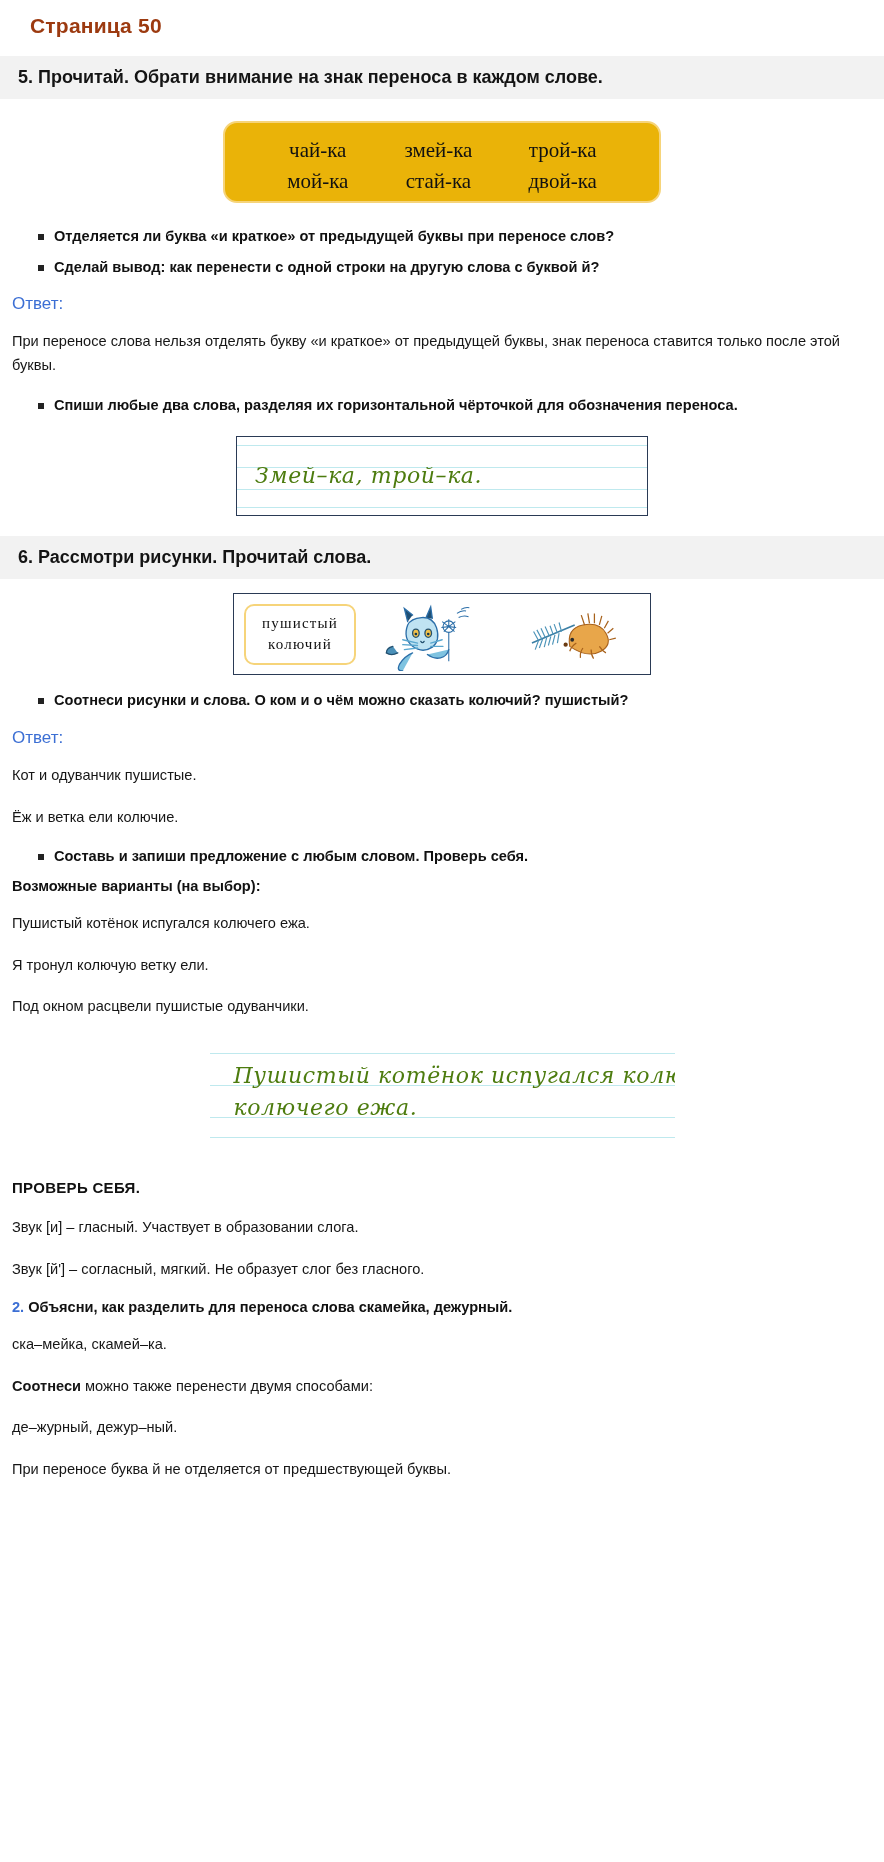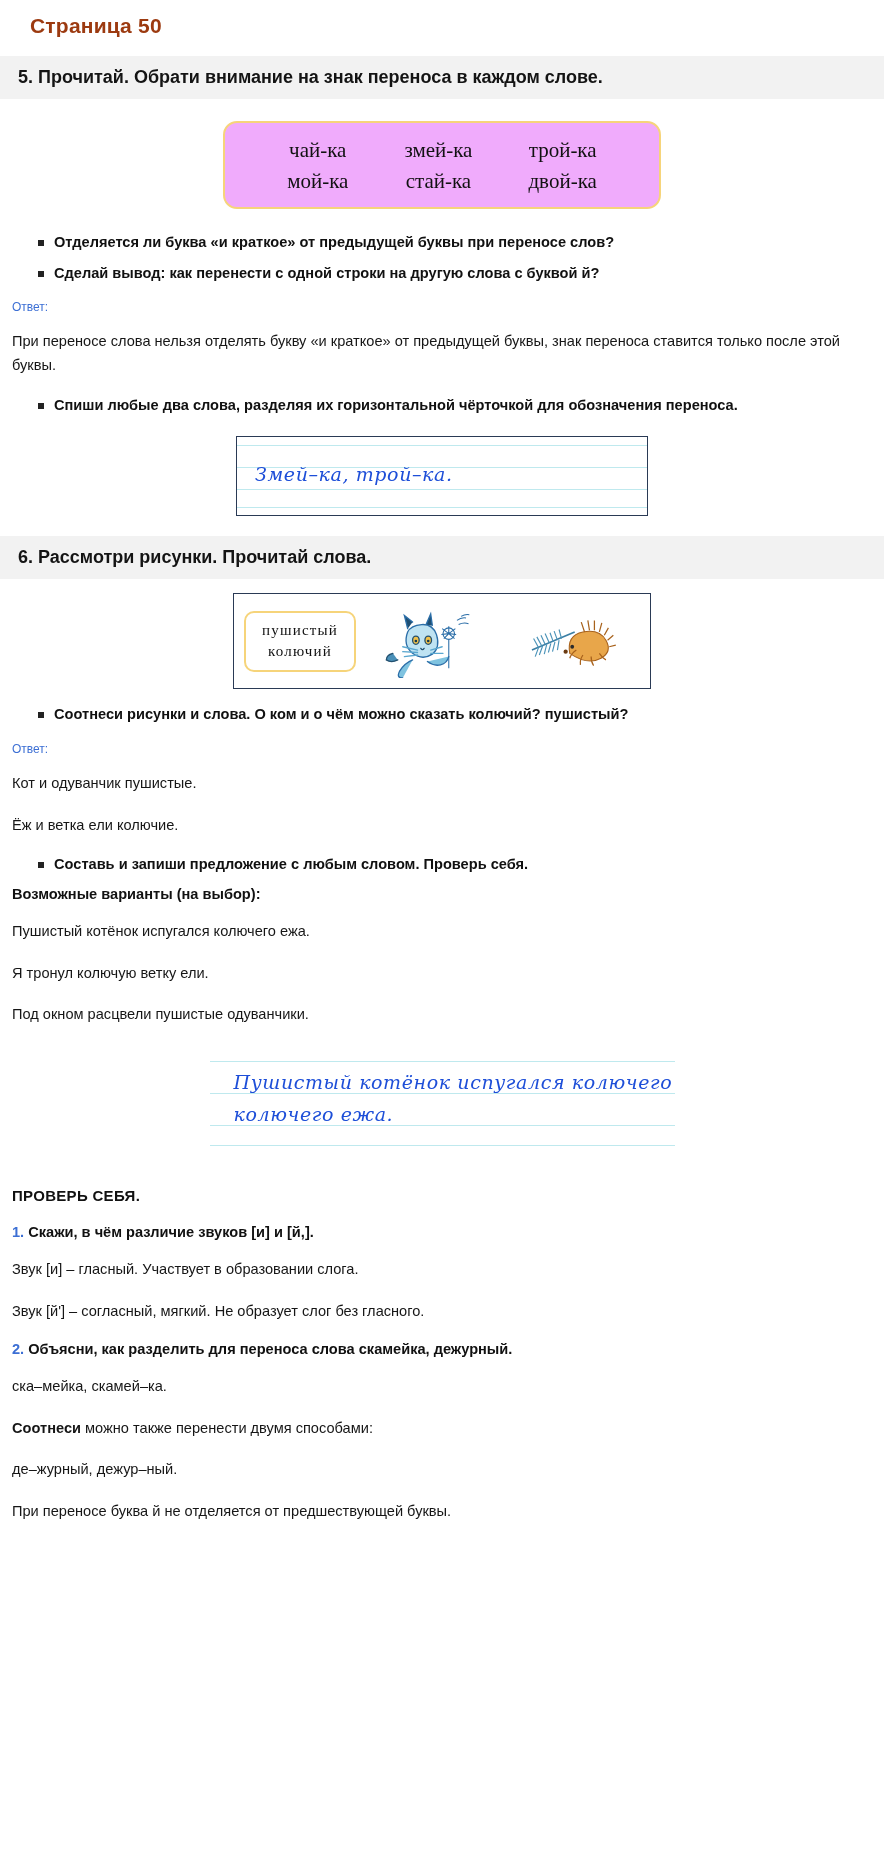--- a/index.html
+++ b/index.html
@@ -44,22 +44,22 @@
 
   
   .wordbox-wrap {
     display: flex;
     justify-content: center;
     padding: 22px 0 20px 0;
   }
   .wordbox {
     border: 2px solid #f6d47a;
     border-radius: 14px;
-    padding: 12px 34px 10px 34px;
-    background: #f0abfc;
+    padding: 12px 34px 4px 34px;
+    background: #eab308;
   }
   .wordbox table {
     border-collapse: collapse;
   }
   .wordbox td {
     font-family: "Liberation Serif", "DejaVu Serif", serif;
     font-size: 21px;
     color: #111111;
     padding: 3px 28px 3px 28px;
     text-align: center;
@@ -87,21 +87,21 @@
     left: 2px;
     top: 7px;
     width: 6px;
     height: 6px;
     background: #222222;
   }
 
   
   .answer-label {
     color: #3c6fd4;
-    font-size: 12px;
+    font-size: 17px;
     margin: 17px 0 16px 0;
   }
 
   
   p.para {
     font-size: 14.6px;
     line-height: 1.62;
     margin: 0 0 18px 0;
     color: #161616;
   }
@@ -130,43 +130,43 @@
     position: absolute;
     left: 0;
     right: 0;
     height: 1px;
     background: #bfe9ee;
   }
   .hand {
     position: relative;
     font-family: "DejaVu Serif", "Liberation Serif", serif;
     font-style: italic;
-    color: #1d4ed8;
-    font-size: 19px;
+    color: #4d7c0f;
+    font-size: 22px;
     letter-spacing: 0.6px;
     white-space: nowrap;
   }
   .nb1 { width: 410px; height: 78px; }
   .nb1 .hand { position: absolute; left: 18px; top: 26px; }
   .nb2 { width: 465px; height: 92px; border: none; }
   .nb2 .hand { position: absolute; left: 24px; }
   .nb2 .hand.l1 { top: 16px; }
   .nb2 .hand.l2 { top: 48px; }
 
   
   .picbox-wrap {
     display: flex;
     justify-content: center;
     padding: 14px 0 12px 0;
   }
   .picbox {
     border: 1px solid #2a3a55;
     background: #ffffff;
     width: 418px;
-    height: 96px;
+    height: 82px;
     display: flex;
     align-items: center;
     padding: 0 6px;
     box-sizing: border-box;
   }
   .picwords {
     border: 2px solid #f6d47a;
     border-radius: 10px;
     padding: 7px 16px;
     margin-left: 4px;
@@ -344,23 +344,20 @@
         <div class="rule" style="top:38px"></div>
         <div class="rule" style="top:70px"></div>
         <div class="rule" style="top:90px"></div>
         <div class="hand l1">Пушистый котёнок испугался колючего</div>
         <div class="hand l2">колючего ежа.</div>
       </div>
     </div>
 
     <div class="check-title">ПРОВЕРЬ СЕБЯ.</div>
 
-    <div class="q-line">
-      <span class="q-num">1.</span><span> Скажи, в чём различие звуков [и] и [й,].</span>
-    </div>
 
     <p class="para">Звук [и] – гласный. Участвует в образовании слога.</p>
     <p class="para">Звук [й'] – согласный, мягкий. Не образует слог без гласного.</p>
 
     <div class="q-line">
       <span class="q-num">2.</span><span> Объясни, как разделить для переноса слова скамейка, дежурный.</span>
     </div>
 
     <p class="para"><span>ска–мейка, скамей–ка.</span></p>
     <p class="para"><b>Соотнеси</b><span> можно также перенести двумя способами:</span></p>

